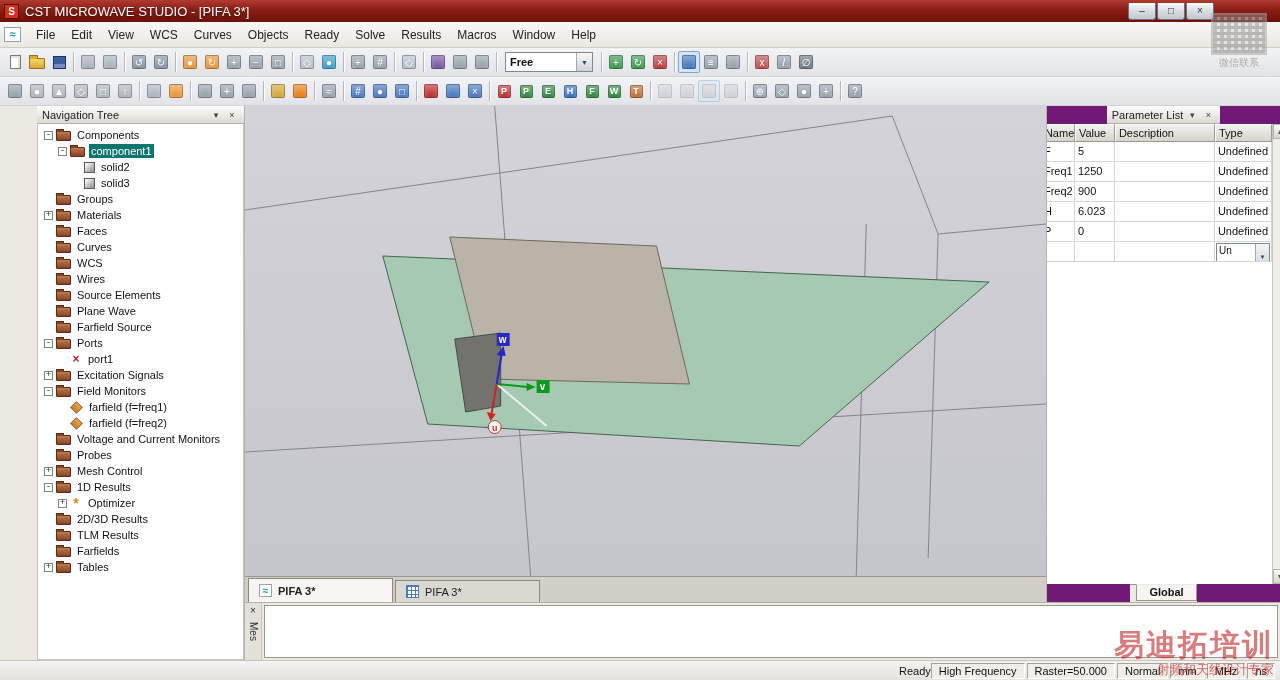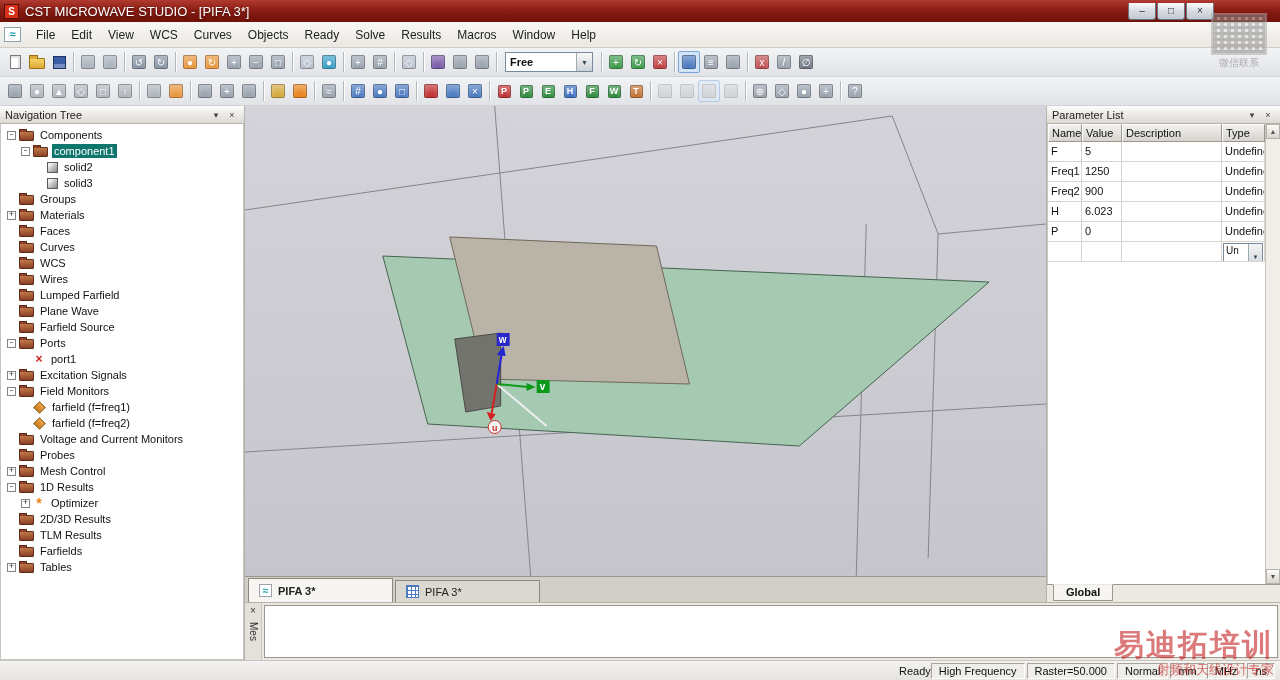--- a/index.html
+++ b/index.html
@@ -30,21 +30,21 @@
   .shape-folder{width:16px;height:11px;background:linear-gradient(#f6d56a,#dca838);border:1px solid #97700f;border-radius:1px;position:relative;margin-top:3px;}
   .shape-folder::before{content:"";position:absolute;left:-1px;top:-4px;width:7px;height:3px;background:#dca838;border:1px solid #97700f;border-bottom:none;border-radius:1px 1px 0 0;}
   .shape-floppy{width:13px;height:13px;background:#3a5fa8;border:1px solid #1e3360;box-shadow:inset 0 -4px 0 rgba(255,255,255,.3);}
   .combo{width:88px;height:20px;background:#fff;border:1px solid #7a8a9a;display:flex;align-items:stretch;margin:0 5px;flex:none;}
   .combo-txt{flex:1;font-size:11px;font-weight:bold;padding:3px 4px;color:#111;}
   .combo-btn{width:16px;border-left:1px solid #9aabb4;background:linear-gradient(#f8f8f8,#ced3d9);font-size:7px;display:flex;align-items:center;justify-content:center;color:#345;}
 
   
   .mainrow{flex:1;display:flex;min-height:0;}
 
-  .navpane{width:245px;flex:none;display:flex;flex-direction:column;background:#ece9e2;border-right:1px solid #b5b2aa;}
+  .navpane{width:245px;flex:none;display:flex;flex-direction:column;background:#ece9e2;border-right:1px solid #b5b2aa;padding-left:37px;}
   .pane-hdr{height:18px;flex:none;display:flex;align-items:center;background:linear-gradient(#fcfcfb,#ddd9d2);border-bottom:1px solid #b5b2aa;font-size:11px;padding:0 5px;color:#222;}
   .pane-hdr .ttl{flex:1;white-space:nowrap;overflow:hidden;}
   .hbtn{width:14px;text-align:center;font-size:9px;color:#444;margin-left:2px;}
   .tree{flex:1;background:#fff;overflow:hidden;padding:3px 0 0 4px;border:1px solid #c8c5be;border-top:none;}
   .trow{height:16px;display:flex;align-items:center;white-space:nowrap;}
   .texp{width:9px;height:9px;flex:none;border:1px solid #848484;background:#fff;font-size:9px;line-height:7px;text-align:center;margin-right:3px;color:#333;font-family:"Liberation Mono",monospace;}
   .texp-spacer{width:12px;flex:none;}
   .tico{flex:none;margin-right:4px;}
   .tlbl{font-size:11px;color:#111;padding:0 2px;line-height:14px;}
   .trow.sel .tlbl{background:#0f766e;color:#fff;}
@@ -60,21 +60,21 @@
 
   .viewport{width:802px;flex:none;position:relative;background:#cbcbd2;border-right:1px solid #b5b2aa;display:flex;flex-direction:column;}
   .viewport svg{flex:1;display:block;width:100%;}
   .vtabs{height:26px;flex:none;background:#d2cfc9;border-top:1px solid #9a978f;display:flex;align-items:flex-end;padding:0 3px;}
   .vtab{height:22px;display:flex;align-items:center;gap:6px;padding:0 10px;font-size:11px;border:1px solid #8a887f;border-bottom:none;background:#dbd8d2;margin-right:2px;min-width:145px;color:#222;}
   .vtab.active{background:#f6f5f2;font-weight:bold;height:24px;}
   .vtico{width:13px;height:13px;border:1px solid #9aa4aa;background:#fff;flex:none;}
   .vtico.wave{color:#0a9aa8;font-size:10px;line-height:11px;text-align:center;font-weight:bold;}
   .vtico.grid{background-color:#fff;background-image:linear-gradient(#4a7ac0 1px,transparent 1px),linear-gradient(90deg,#4a7ac0 1px,transparent 1px);background-size:4px 4px;border-color:#4a7ac0;}
 
-  .parampane{flex:1;display:flex;flex-direction:column;background:#701a75;min-width:0;}
+  .parampane{flex:1;display:flex;flex-direction:column;background:#701a75;min-width:0;align-items:center;}
   .pbody{flex:1;display:flex;min-height:0;}
   .ptable{flex:1;background:#fff;border-left:1px solid #c8c5be;overflow:hidden;}
   .phead{display:flex;height:18px;}
   .phcell{background:linear-gradient(#f2f1ee,#d7d4cd);border-top:1px solid #fff;border-left:1px solid #fff;border-right:1px solid #9a978f;border-bottom:1px solid #9a978f;font-size:11px;padding:2px 3px;overflow:hidden;white-space:nowrap;color:#111;}
   .prow{display:flex;height:20px;}
   .pcell{border-right:1px solid #d8d5ce;border-bottom:1px solid #d8d5ce;font-size:11px;padding:3px 3px 0;overflow:hidden;white-space:nowrap;color:#111;}
   .w0{width:34px;flex:none;} .w1{width:40px;flex:none;} .w2{width:100px;flex:none;} .w3{flex:1;min-width:0;}
   .pcombo{display:flex;border:1px solid #7a8a9a;background:#fff;height:27px;margin:1px;flex:1;}
   .pcombo-txt{flex:1;font-size:10px;padding:1px 2px;overflow:hidden;}
   .pcombo-btn{width:14px;background:linear-gradient(#f4f4f4,#ced3d9);border-left:1px solid #9aabb4;font-size:6px;display:flex;align-items:center;justify-content:center;color:#345;}
@@ -414,21 +414,21 @@
             <span class="tlbl">WCS</span>
           </div>
           <div class="trow" style="padding-left: 2px;">
             <div class="texp-spacer"></div>
             <div class="tico tico-folder"></div>
             <span class="tlbl">Wires</span>
           </div>
           <div class="trow" style="padding-left: 2px;">
             <div class="texp-spacer"></div>
             <div class="tico tico-folder"></div>
-            <span class="tlbl">Lumped Farfield</span>
+            <span class="tlbl">Source Elements</span>
           </div>
           <div class="trow" style="padding-left: 2px;">
             <div class="texp-spacer"></div>
             <div class="tico tico-folder"></div>
             <span class="tlbl">Plane Wave</span>
           </div>
           <div class="trow" style="padding-left: 2px;">
             <div class="texp-spacer"></div>
             <div class="tico tico-folder"></div>
             <span class="tlbl">Farfield Source</span>

